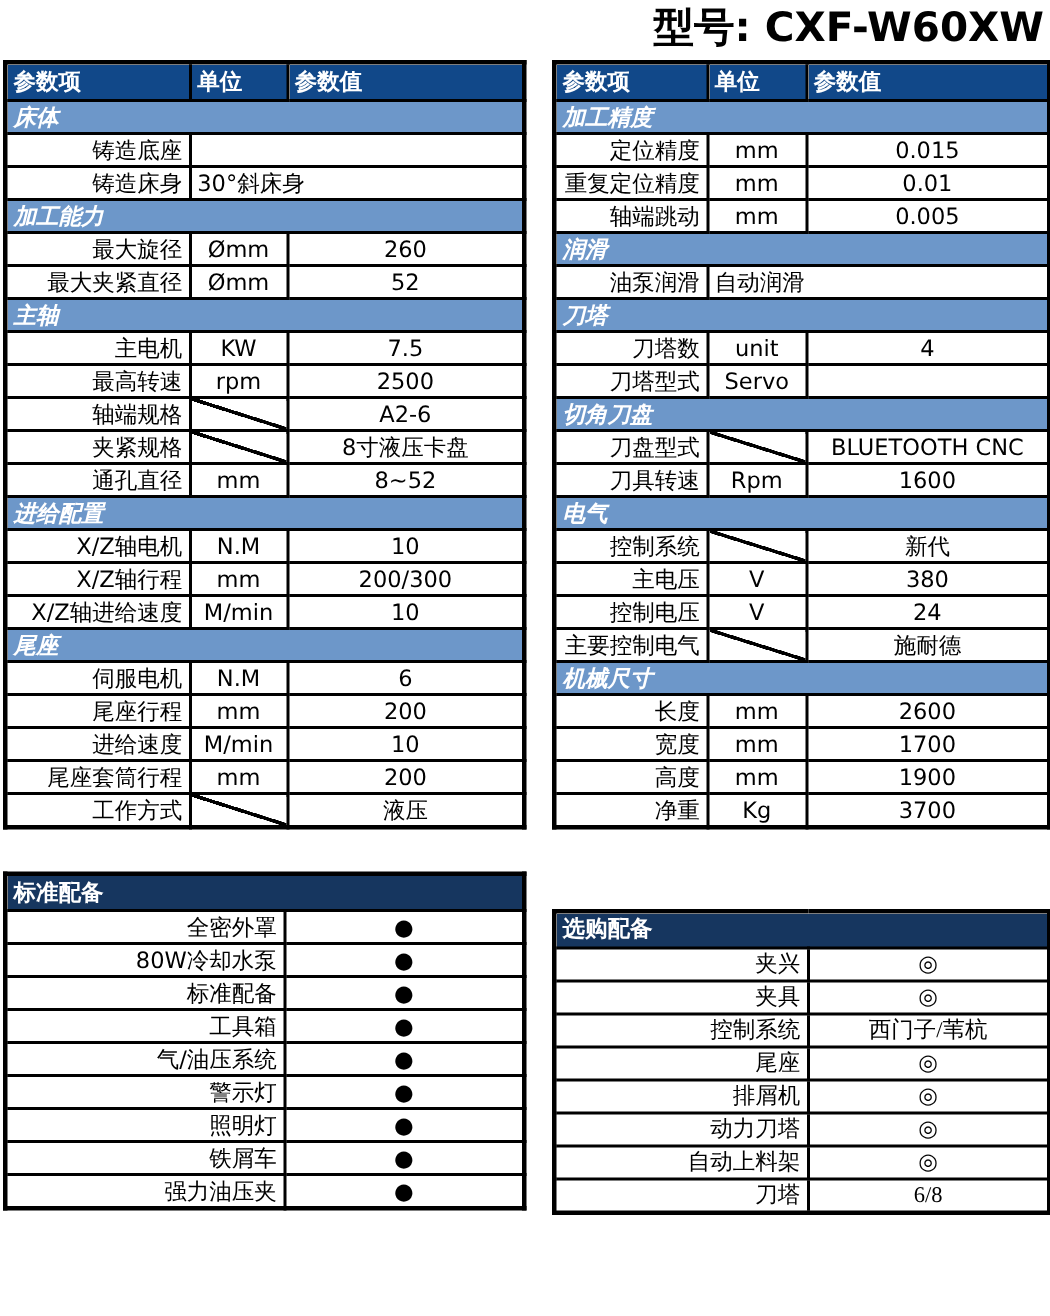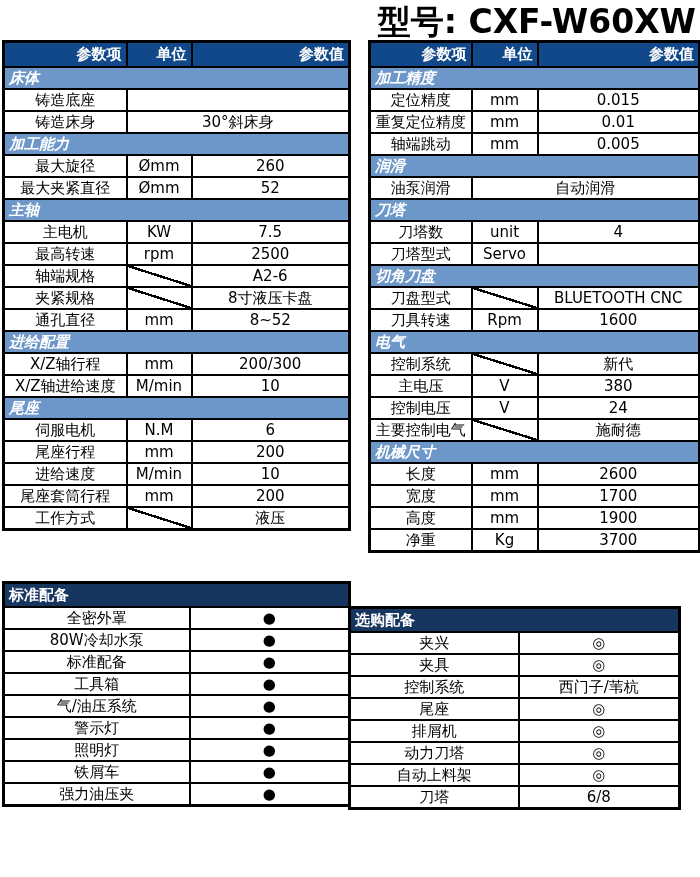--- a/index.html
+++ b/index.html
@@ -4,68 +4,68 @@
 <style>
   * { margin:0; padding:0; box-sizing:border-box; }
   body {
     font-family: "DejaVu Sans", "Liberation Sans", sans-serif;
     background:#fff;
   }
   .page { position:relative; width:700px; height:877px; background:#fff; overflow:hidden; }
 
   .model-title {
     position:absolute; top:0px; right:4px; height:36px;
-    font-size:33px; font-weight:bold; color:#000; letter-spacing:0px;
+    font-size:27px; font-weight:bold; color:#000; letter-spacing:0px;
     white-space:nowrap;
   }
 
   table { border-collapse:collapse; table-layout:fixed; position:absolute; background:#fff; }
   td, th {
     border:2px solid var(--border, #000);
     height:20px; padding:0 4px;
     font-size:15px; line-height:20px;
     overflow:hidden; white-space:nowrap;
   }
   table { border:3px solid var(--border, #000); }
 
   thead th {
     background:var(--header_bar, #114889);
     color:var(--header_text, #fff);
-    font-weight:bold; text-align:right; height:25px;
+    font-weight:bold; text-align:left; height:25px;
   }
 
   .section-row td {
     background:var(--section_band, #6D97C9);
     color:var(--header_text, #fff);
     font-weight:bold; text-align:left;font-style:italic;
   }
 
-  td.name { text-align:center; color:#000; }
+  td.name { text-align:right; color:#000; }
   td.unit { text-align:center; color:#000; }
   td.val  { text-align:center; color:#000; }
-  td.val.right { text-align:center; }
+  td.val.right { text-align:left; }
 
   td.diag {
     background-image:linear-gradient(to right top,
       transparent calc(50% - 1.2px),
       #000 calc(50% - 1.2px),
       #000 calc(50% + 1.2px),
       transparent calc(50% + 1.2px));
   }
 
   .equip thead th {
     background:var(--equipment_header, #16365F);
     text-align:left; height:24px;
   }
   td.mark { text-align:center; font-size:15px; }
 
   #spec-left  { left:2px;   top:40px; width:346px; }
   #spec-right { left:368px; top:40px; width:330px; }
   #equip-left { left:2px;   top:581px; width:346px;padding-left:17px; }
-  #equip-right{ left:348px; top:606px; width:330px; }
+  #equip-right{ left:368px; top:606px; width:330px;font-family:Liberation Serif, serif; }
 </style>
 </head>
 <body>
 
 <div class="page">
 
   <div class="model-title">型号: CXF-W60XW</div>
 
   <table id="spec-left" class="spec">
     <colgroup>
@@ -130,20 +130,25 @@
         </tr>
         <tr>
           <td class="name">通孔直径</td>
           <td class="unit">mm</td>
           <td class="val">8~52</td>
         </tr>
         <tr class="section-row">
           <td colspan="3">进给配置</td>
         </tr>
         <tr>
+          <td class="name">X/Z轴电机</td>
+          <td class="unit">N.M</td>
+          <td class="val">10</td>
+        </tr>
+        <tr>
           <td class="name">X/Z轴行程</td>
           <td class="unit">mm</td>
           <td class="val">200/300</td>
         </tr>
         <tr>
           <td class="name">X/Z轴进给速度</td>
           <td class="unit">M/min</td>
           <td class="val">10</td>
         </tr>
         <tr class="section-row">

